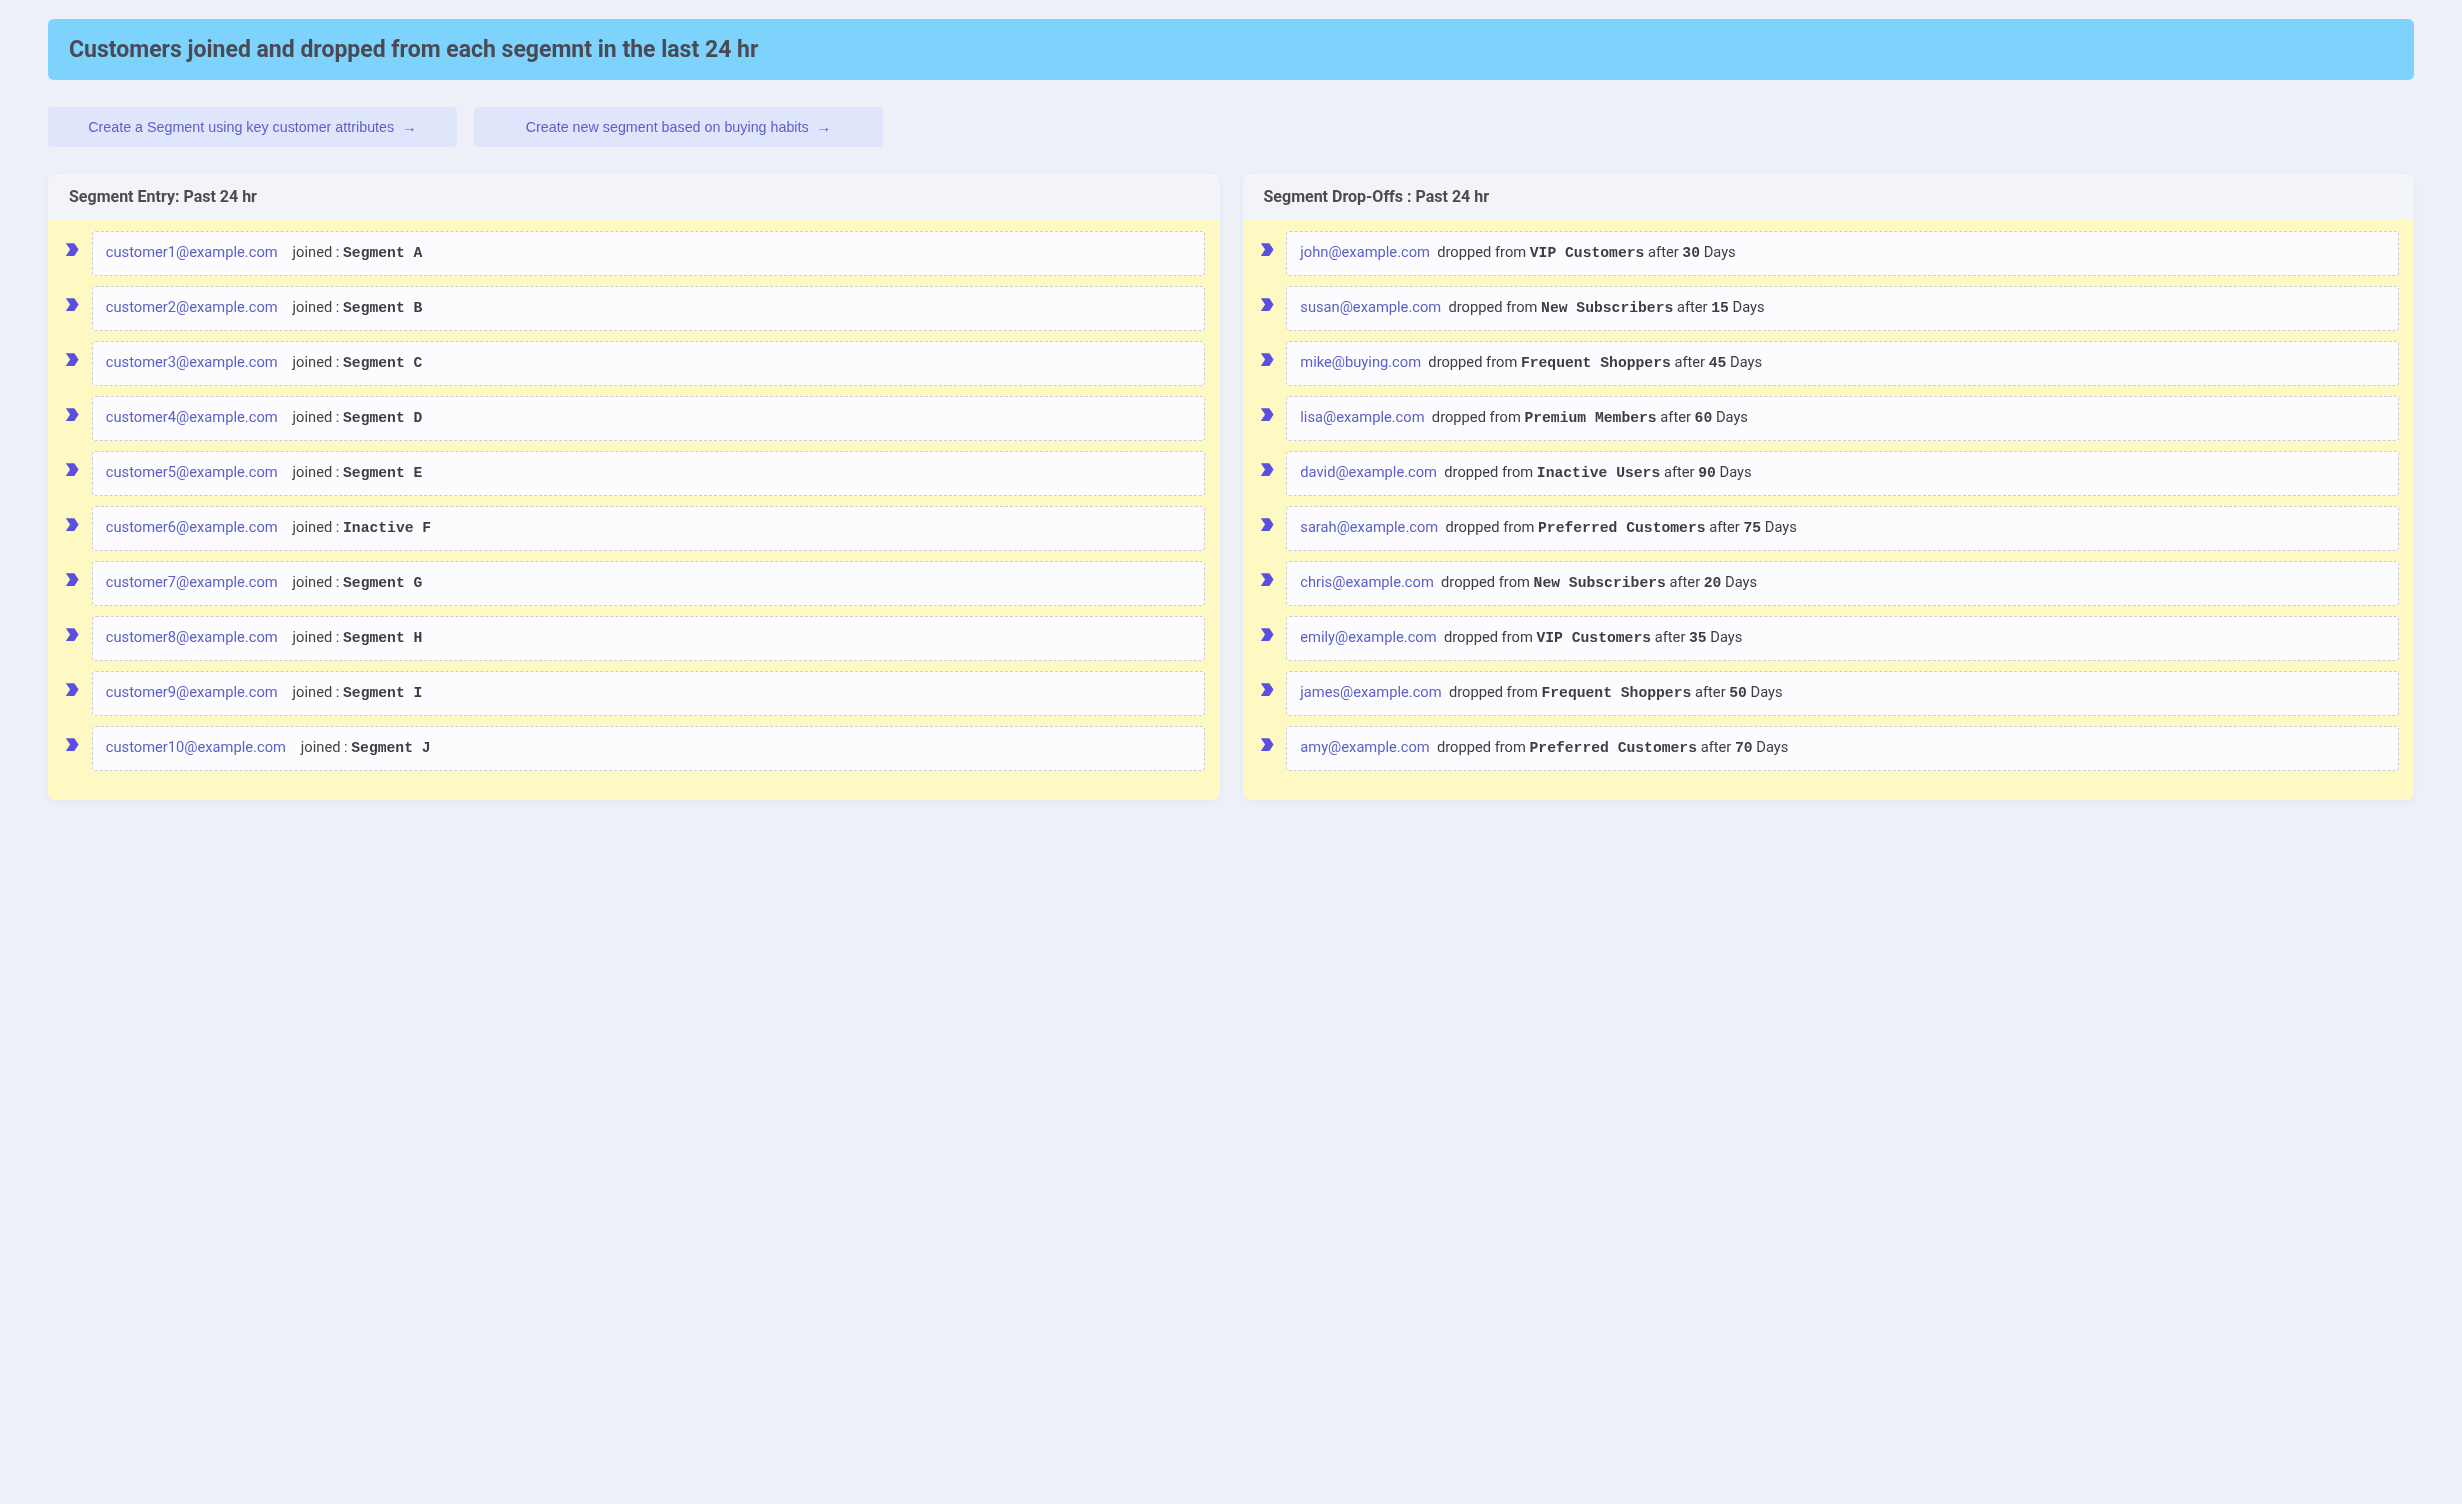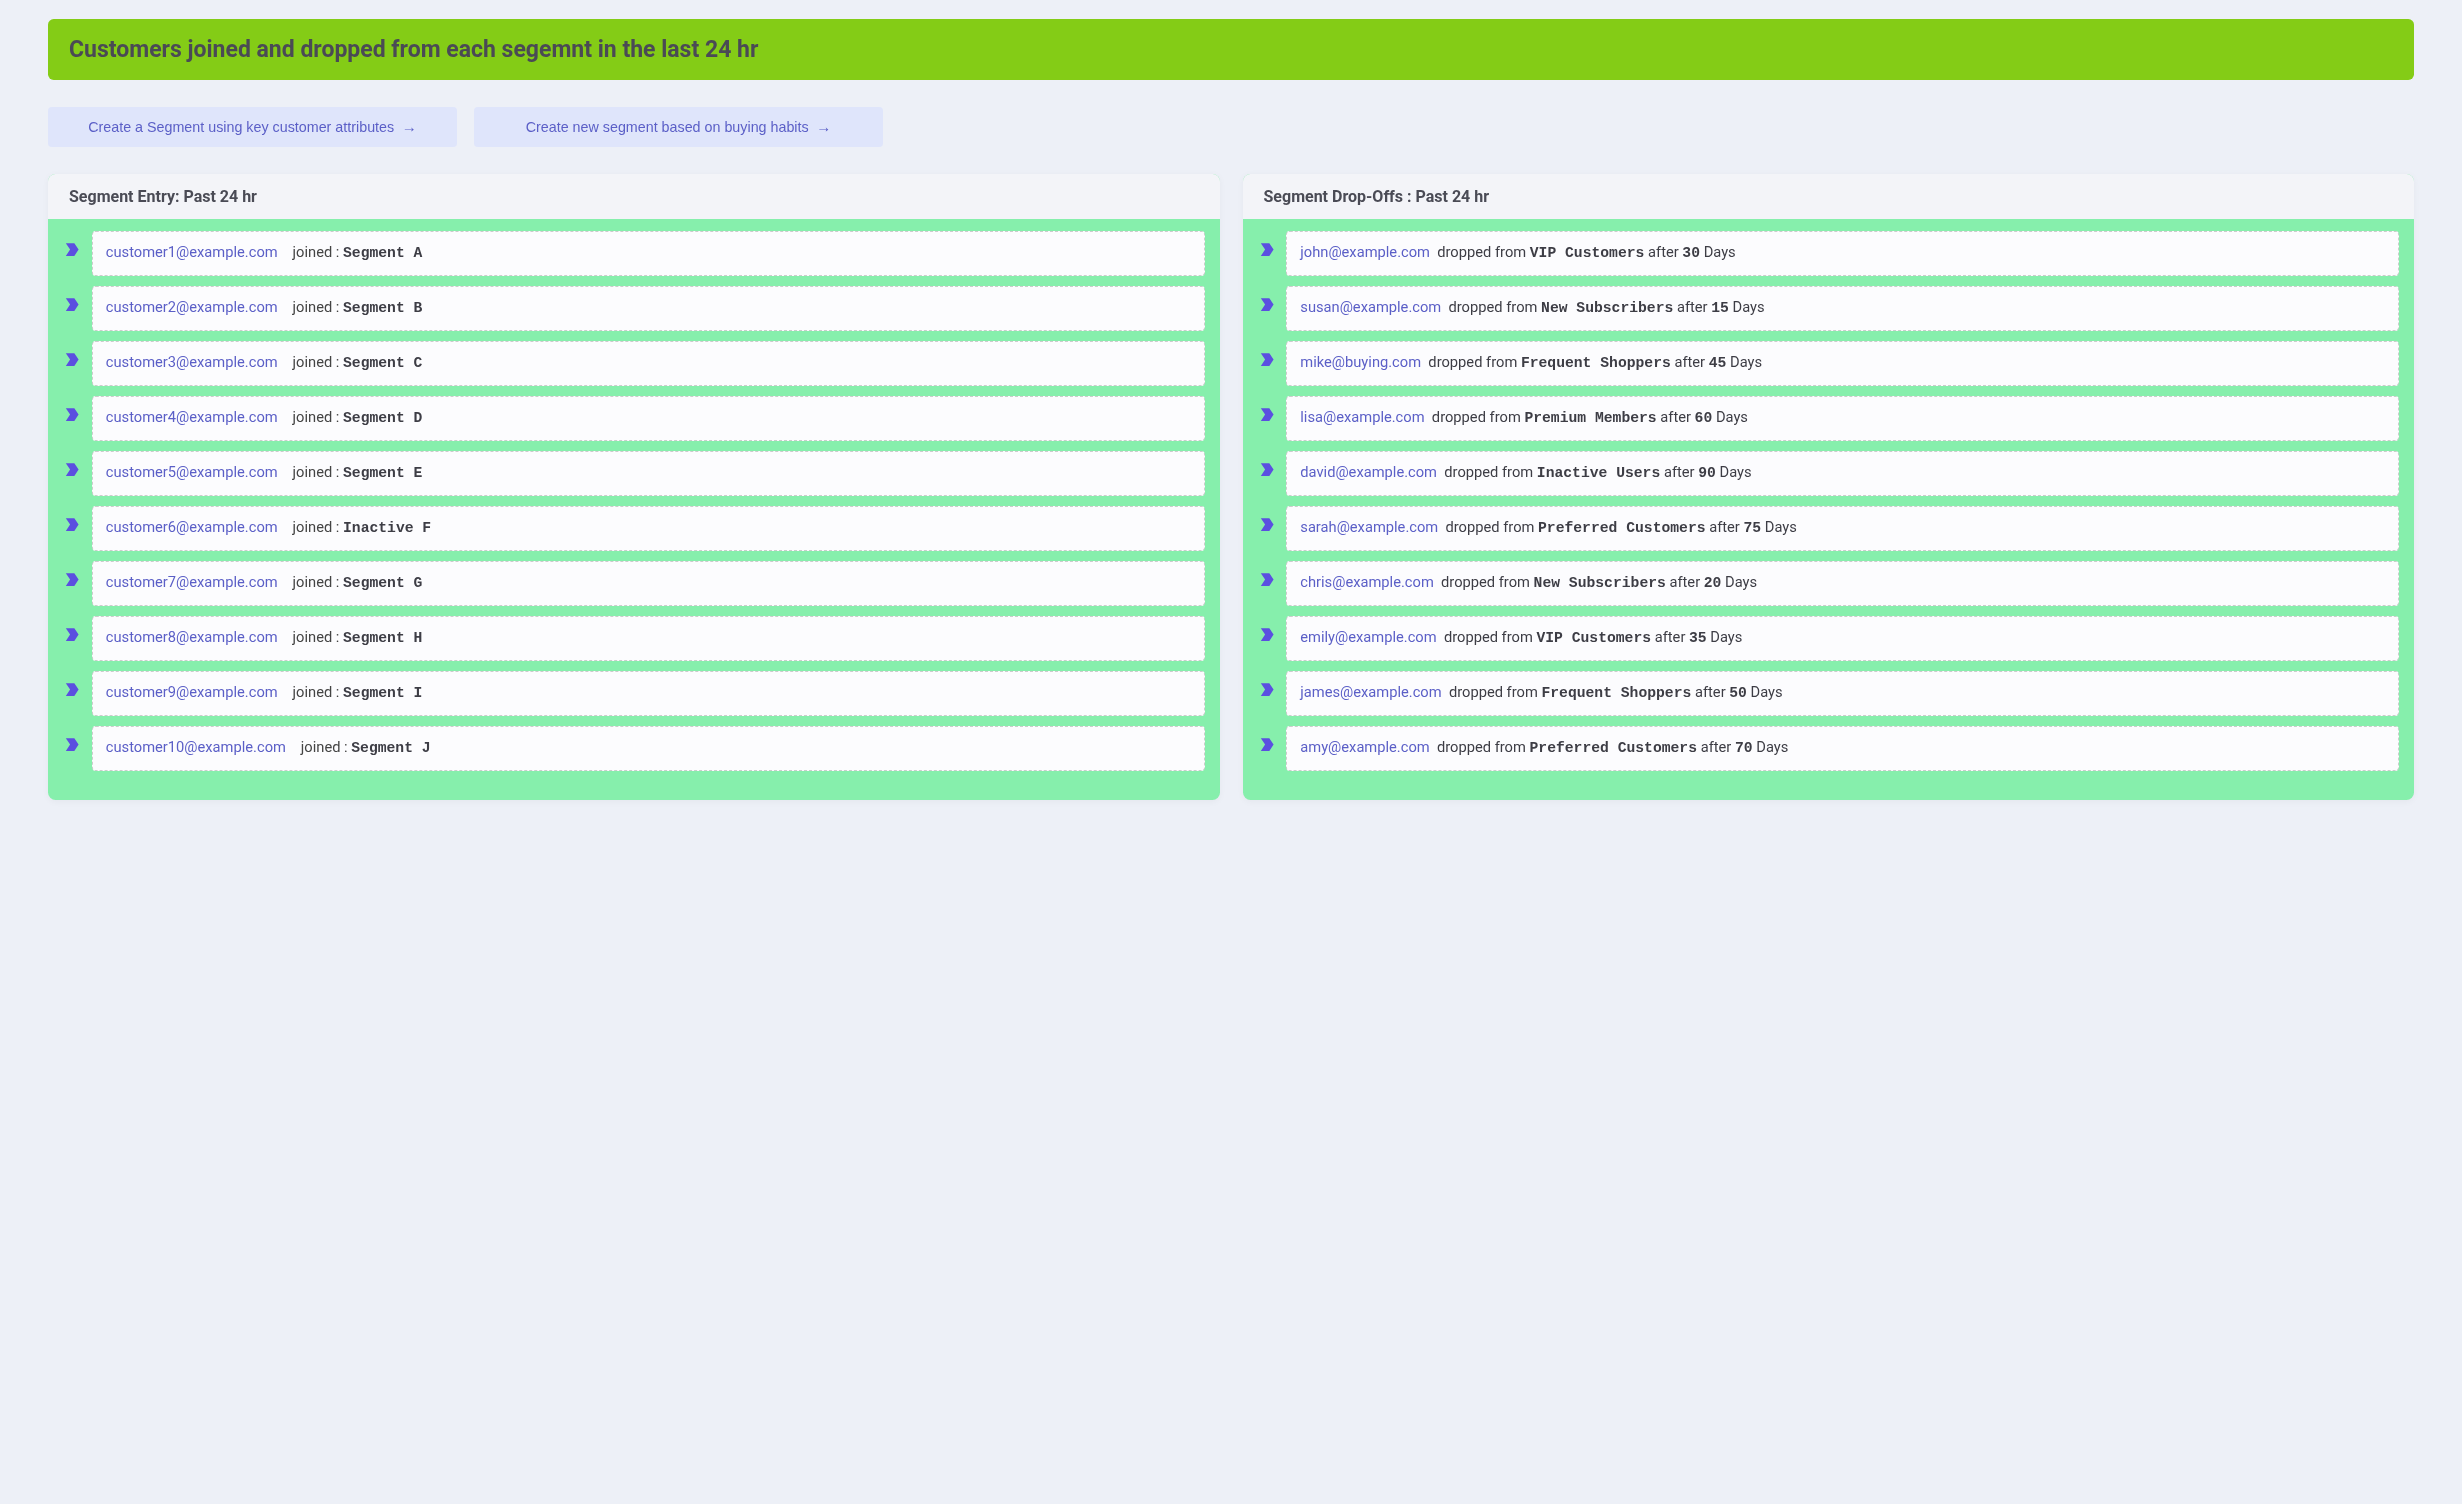--- a/index.html
+++ b/index.html
@@ -6,21 +6,21 @@
       margin: 0;
       padding: 0;
       box-sizing: border-box;
     }
     body {
       font-family: -apple-system, BlinkMacSystemFont, "Segoe UI", Roboto, "Helvetica Neue", Arial, sans-serif;
       background: #edf0f7;
       padding: 19px 48px;
     }
     .header-bar {
-      background: #84cc16;
+      background: #7dd3fc;
       border-radius: 5.7px;
       padding: 17px 21px;
       margin-bottom: 27px;
     }
     .header-title {
       font-size: 23px;
       font-weight: 700;
       color: #4a4a55;
     }
     .action-buttons {
@@ -44,21 +44,21 @@
     }
     .action-btn .arrow {
       font-size: 15px;
       font-weight: bold;
     }
     .panels {
       display: flex;
       gap: 23px;
     }
     .panel {
-      background: #86efac;
+      background: #fef9c3;
       border-radius: 7.6px;
       flex: 1;
       box-shadow: 0 1.9px 7.6px rgba(0,0,0,0.04);
       overflow: hidden;
     }
     .panel-header {
       background: #f3f4f8;
       padding: 13.3px 21px;
       font-size: 16px;
       font-weight: 700;

